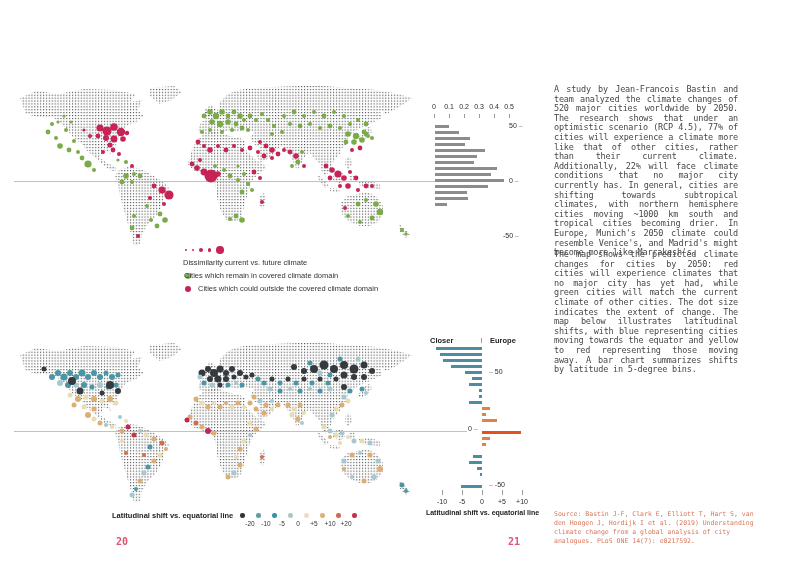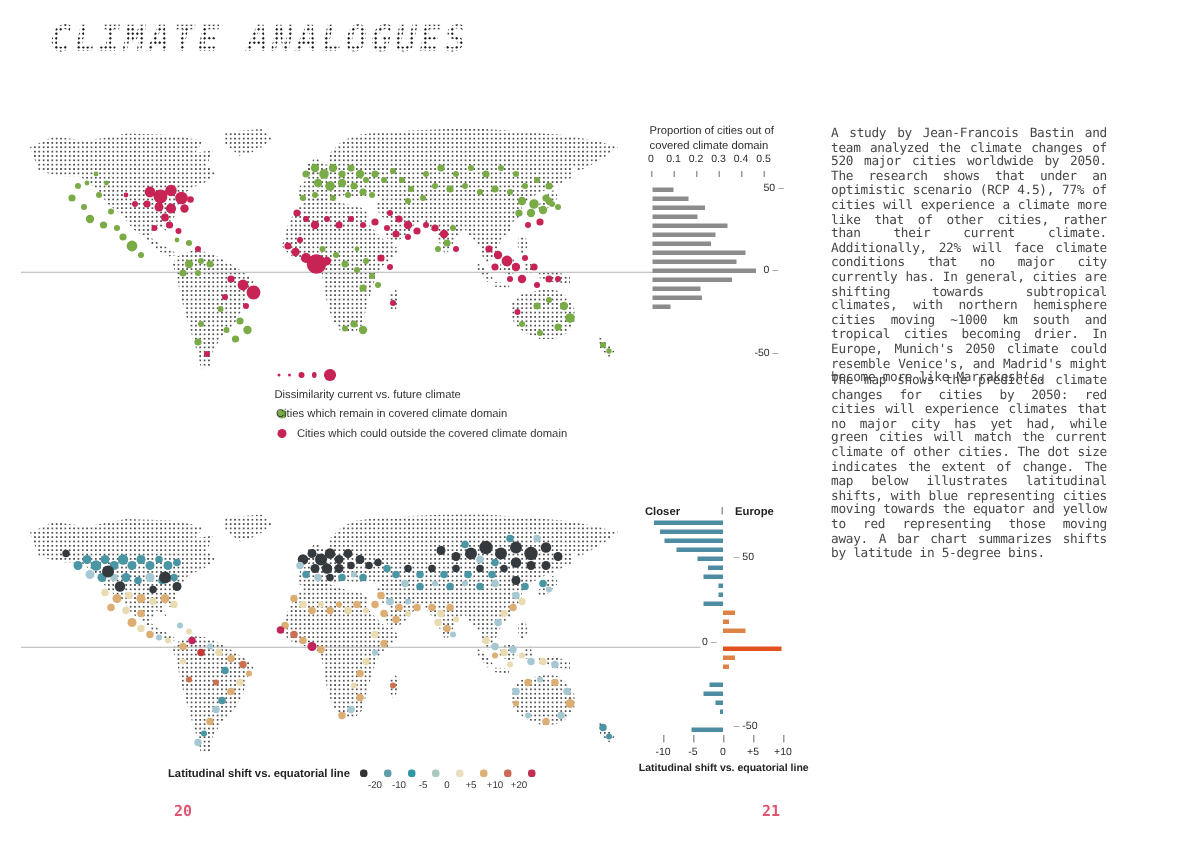--- a/index.html
+++ b/index.html
@@ -449,23 +449,21 @@
           <circle cx="360" cy="134" r="2.5" fill="#a6c8d3"></circle>
           <circle cx="350" cy="138" r="2.5" fill="#dcae74"></circle>
           <circle cx="338" cy="134" r="2" fill="#a6c8d3"></circle>
           <circle cx="330" cy="126" r="2" fill="#dcae74"></circle>
           <circle cx="388" cy="142" r="2.5" fill="#4a96a4"></circle>
           <circle cx="392" cy="148" r="2" fill="#4a96a4"></circle>
         </g>
     </svg>
   </div>
 
-  <div class="pixel-title">CLIMATE ANALOGUES</div>
-
-  <div class="chart-title">Proportion of cities out of covered climate domain</div>
+
   <div id="top-axis">
       <div class="axisnum" style="left: 427px; top: 103px;">0</div>
       <div class="tickv" style="left: 434px; top: 114px;"></div>
       <div class="axisnum" style="left: 442px; top: 103px;">0.1</div>
       <div class="tickv" style="left: 449px; top: 114px;"></div>
       <div class="axisnum" style="left: 457px; top: 103px;">0.2</div>
       <div class="tickv" style="left: 464px; top: 114px;"></div>
       <div class="axisnum" style="left: 472px; top: 103px;">0.3</div>
       <div class="tickv" style="left: 479px; top: 114px;"></div>
       <div class="axisnum" style="left: 487px; top: 103px;">0.4</div>
@@ -563,17 +561,18 @@
       <div class="legb-num" style="left: 18px;">-10</div>
       <div class="legb-num" style="left: 34px;">-5</div>
       <div class="legb-num" style="left: 50px;">0</div>
       <div class="legb-num" style="left: 66px;">+5</div>
       <div class="legb-num" style="left: 82px;">+10</div>
       <div class="legb-num" style="left: 98px;">+20</div>
     </div>
 
   <div class="body-text" style="top:85px;">A study by Jean-Francois Bastin and team analyzed the climate changes of 520 major cities worldwide by 2050. The research shows that under an optimistic scenario (RCP 4.5), 77% of cities will experience a climate more like that of other cities, rather than their current climate. Additionally, 22% will face climate conditions that no major city currently has. In general, cities are shifting towards subtropical climates, with northern hemisphere cities moving ~1000 km south and tropical cities becoming drier. In Europe, Munich's 2050 climate could resemble Venice's, and Madrid's might become more like Marrakesh's.</div>
   <div class="body-text" style="top:250px;">The map shows the predicted climate changes for cities by 2050: red cities will experience climates that no major city has yet had, while green cities will match the current climate of other cities. The dot size indicates the extent of change. The map below illustrates latitudinal shifts, with blue representing cities moving towards the equator and yellow to red representing those moving away. A bar chart summarizes shifts by latitude in 5-degree bins.</div>
+  <div class="source-text">Source: Bastin J-F, Clark E, Elliott T, Hart S, van den Hoogen J, Hordijk I et al. (2019) Understanding climate change from a global analysis of city analogues. PLoS ONE 14(7): e0217592.</div>
 
   <div class="pagenum" style="left:116px;top:536px;">20</div>
   <div class="pagenum" style="left:508px;top:536px;text-align:center;">21</div>
 
 </div>
 
 </body></html>

